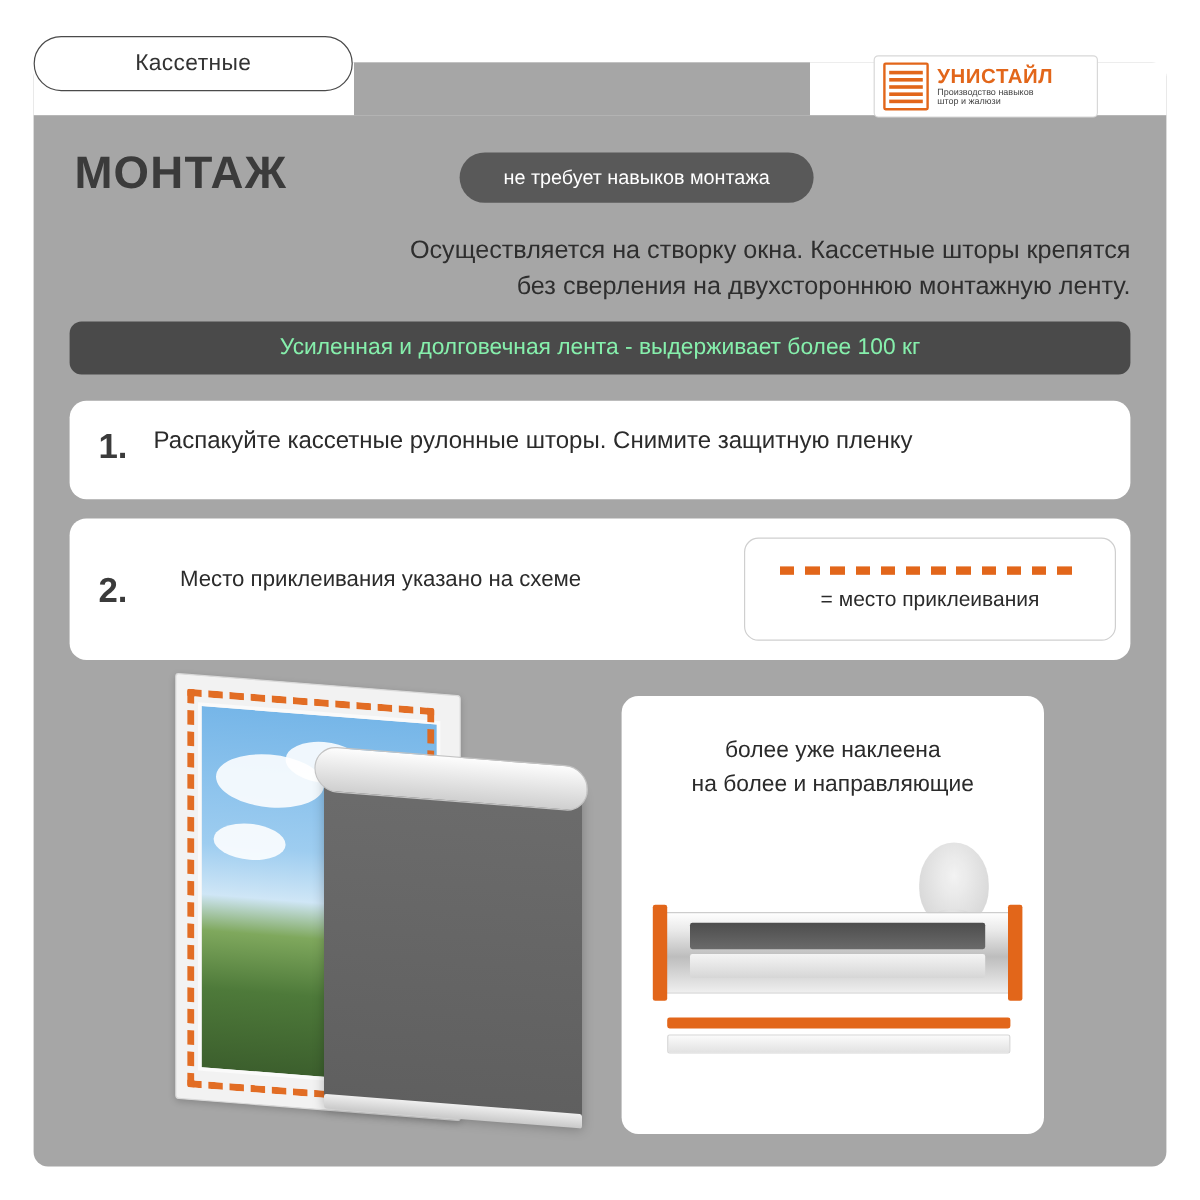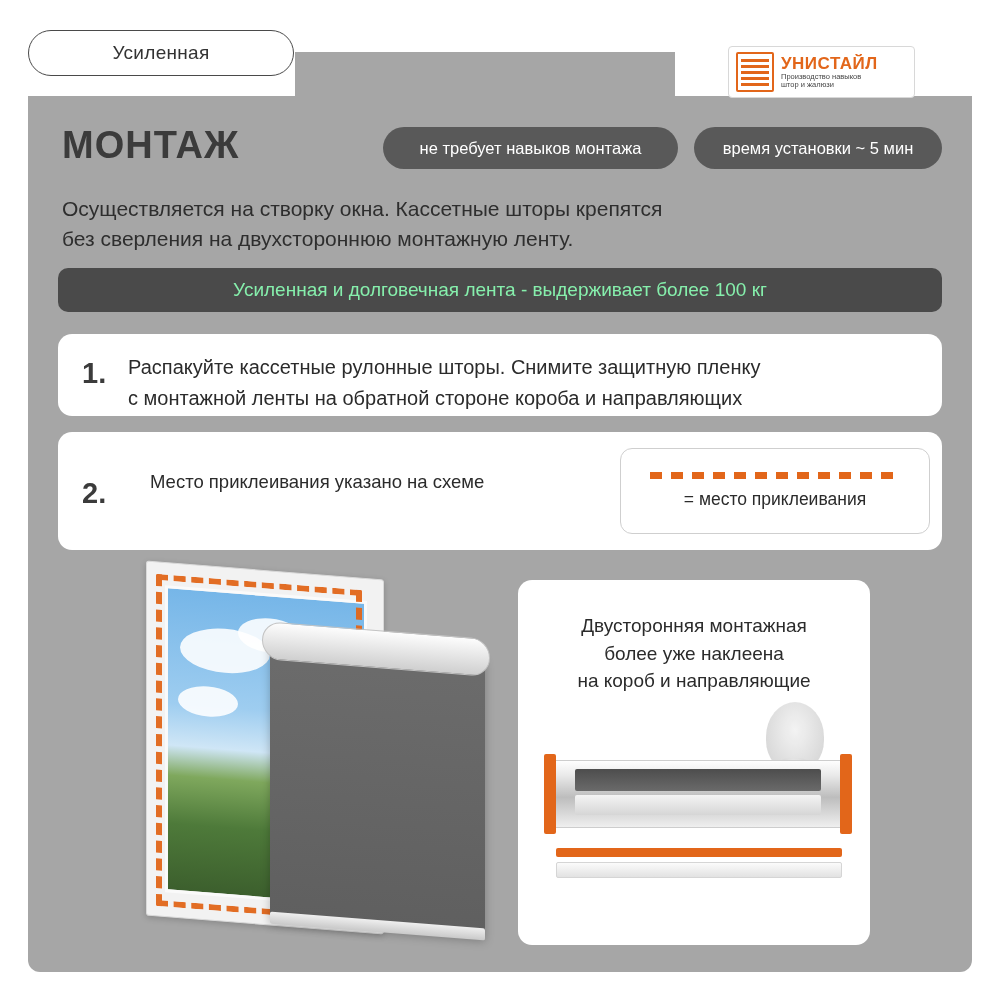--- a/index.html
+++ b/index.html
@@ -103,21 +103,21 @@
     display: flex; align-items: center; justify-content: center;
     padding: 6px 22px;
   }
   .pill-1 { left: 383px; top: 127px; width: 295px; }
   .pill-2 { left: 694px; top: 127px; width: 248px; }
 
   
   .intro {
     position: absolute;
     left: 62px; top: 194px; width: 880px;
-    text-align: left;
+    text-align: right;
     font-size: 21px; color: #2e2e2e; line-height: 1.45;
   }
 
   
   .banner {
     position: absolute;
     left: 58px; top: 268px;
     width: 884px; height: 44px;
     background: #4a4a4a;
     border-radius: 10px;
@@ -297,56 +297,54 @@
 </head>
 <body>
 
 <div class="page">
 
   <div class="body-bg"></div>
   <div class="shoulder"></div>
   <div class="shoulder-fill"></div>
 
   <div class="tab">
-    <span>Усиленная</span>
+    <span>Кассетные</span>
   </div>
 
   <div class="logo-card">
     <div class="logo-mark">
       <i style="top:5px"></i>
         <i style="top:11px"></i>
         <i style="top:17px"></i>
       <i style="top:23px"></i>
         <i style="top:29px"></i>
     </div>
     <div class="logo-text">
       <div class="logo-title">УНИСТАЙЛ</div>
       <div class="logo-sub1">Производство навыков</div>
       <div class="logo-sub2">штор и жалюзи</div>
     </div>
   </div>
 
   <div class="headline">МОНТАЖ</div>
   <div class="pill pill-1">не требует навыков монтажа</div>
-  <div class="pill pill-2">время установки ~ 5 мин</div>
 
   <div class="intro">
     <div>Осуществляется на створку окна. Кассетные шторы крепятся</div>
     <div>без сверления на двухстороннюю монтажную ленту.</div>
   </div>
 
   <div class="banner">
     <span>Усиленная и долговечная лента - выдерживает более 100 кг</span>
   </div>
 
   <div class="card card-1"></div>
   <div class="step-num step-num-1">1.</div>
   <div class="step-text-1">
     <div>Распакуйте кассетные рулонные шторы. Снимите защитную пленку</div>
-    <div>с монтажной ленты на обратной стороне короба и направляющих</div>
   </div>
 
   <div class="card card-2"></div>
   <div class="step-num step-num-2">2.</div>
   <div class="step-text-2">
     <div>Место приклеивания указано на схеме</div>
   </div>
 
   <div class="legend">
     <div class="dashline"></div>
@@ -363,23 +361,22 @@
       </div>
     </div>
     <div class="tape-outline"></div>
     <div class="blind"></div>
     <div class="blind-cassette"></div>
     <div class="blind-bottom"></div>
   </div>
 
   <div class="photo-card"></div>
   <div class="photo-caption">
-    <div>Двусторонняя монтажная</div>
     <div>более уже наклеена</div>
-    <div>на короб и направляющие</div>
+    <div>на более и направляющие</div>
   </div>
   <div class="prod">
     <div class="hand"></div>
     <div class="prod-cassette">
       <div class="prod-inner"></div>
       <div class="prod-inner2"></div>
     </div>
     <div class="edge-l"></div>
     <div class="edge-r"></div>
     <div class="rail"></div>

